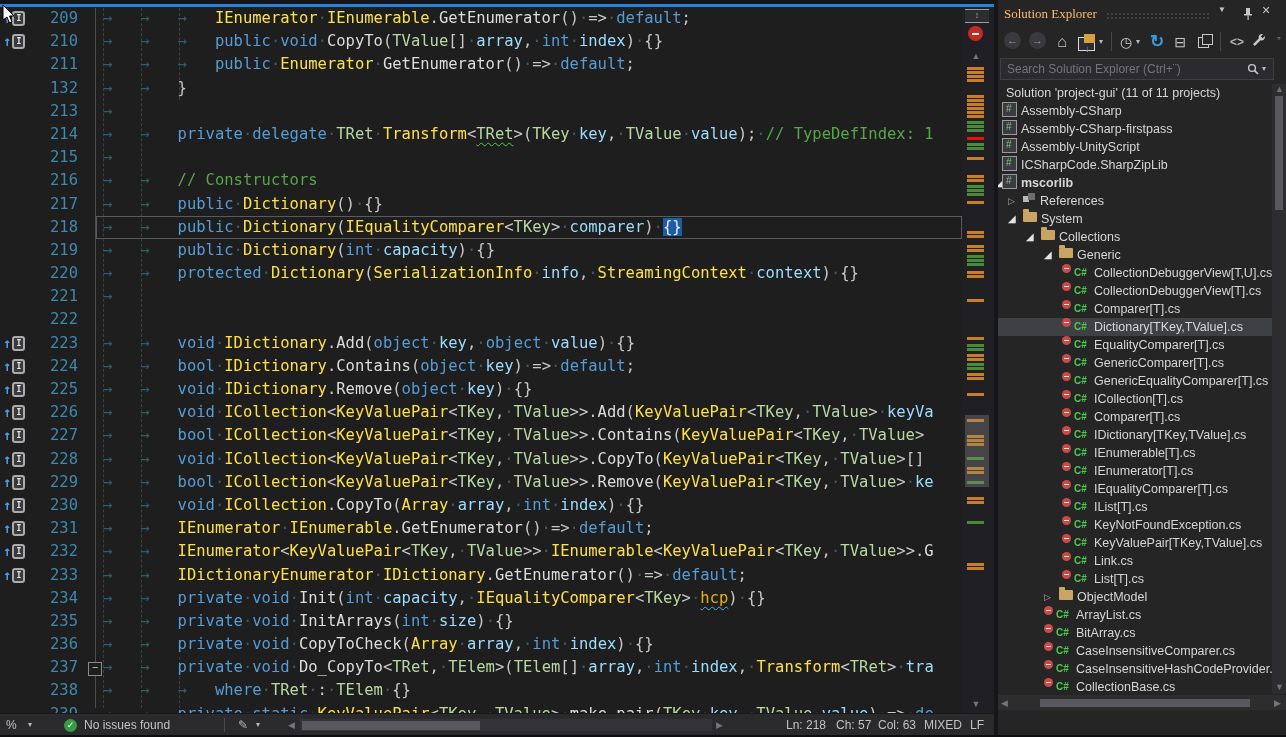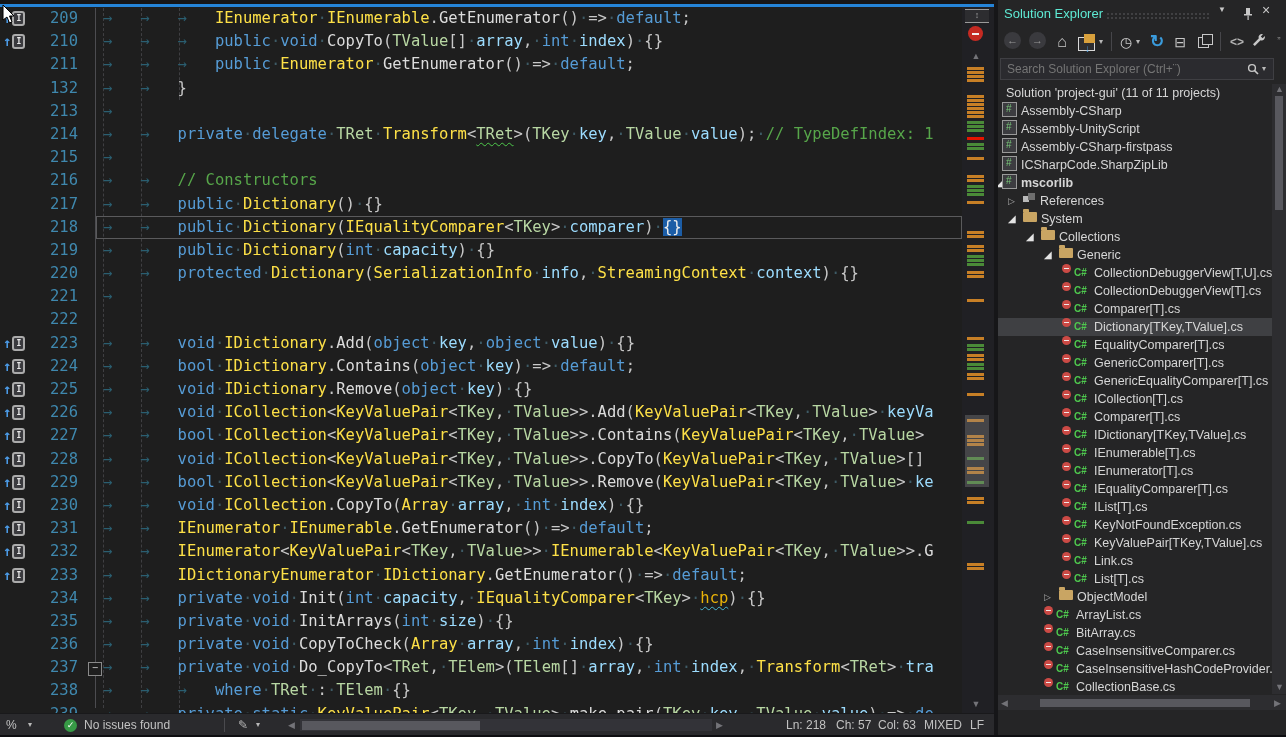--- a/index.html
+++ b/index.html
@@ -48,21 +48,21 @@
              border-top:1px solid #19191B;color:#C2C2C2;font-size:12px;}
   .st{position:absolute;top:0;height:22px;line-height:22px;}
   .st-sep{position:absolute;top:4px;width:1px;height:14px;background:#4A4A4E;}
   #check-ic{position:absolute;left:64px;top:5px;width:13px;height:13px;border-radius:50%;background:#379A46;
             color:#fff;font-size:9px;line-height:13px;text-align:center;}
   #h-track{position:absolute;left:300px;top:5px;width:412px;height:12px;background:#333338;}
   #h-thumb{position:absolute;left:2px;top:1.5px;width:178px;height:9px;background:#58585E;}
   #separator{position:absolute;left:994px;top:0;width:4px;height:737px;background:#161618;}
   
   #se{position:absolute;left:998px;top:0;width:288px;height:737px;background:#252526;color:#D6D6D6;}
-  #se-title{position:absolute;left:6px;top:6px;font-size:13px;color:#5eead4;}
+  #se-title{position:absolute;left:6px;top:6px;font-size:13px;color:#fdba74;font-family:Liberation Serif, serif;}
   #se-drag{position:absolute;left:108px;top:12px;width:105px;height:7px;opacity:.5;
            background-image:radial-gradient(#5A5A5E 1px,transparent 1px);background-size:4px 4px;}
   .se-cap{position:absolute;top:5px;color:#C8C8C8;font-size:11px;}
   .tbtn{position:absolute;top:32px;height:20px;color:#C8C8C8;font-size:14px;line-height:20px;text-align:center;}
   .circ{width:17px;height:17px;border-radius:50%;background:#3A3A3E;color:#9A9A9A;font-size:11px;line-height:17px;}
   .tb-sep{position:absolute;top:32px;width:1px;height:19px;background:#46464A;}
   .ddown{font-size:8px;color:#B9B9B9;}
   #sync-ic{position:absolute;width:15px;height:12px;border:1px solid #D8D8D8;background:#2D2D30;}
   #sync-fold{position:absolute;left:6px;top:-4px;width:11px;height:9px;background:#D8A03C;}
   #sync-arr{position:absolute;left:7px;top:3px;color:#4FA3E3;font-size:10px;font-weight:bold;}
@@ -439,25 +439,25 @@
     <div id="tree">
         <div class="tree-row" style="padding-left: 4px;">
           <span class="tr-label">Solution 'project-gui' (11 of 11 projects)</span>
         </div>
         <div class="tree-row" style="padding-left: 4px;">
           <span class="i-prj"></span>
           <span class="tr-label">Assembly-CSharp</span>
         </div>
         <div class="tree-row" style="padding-left: 4px;">
           <span class="i-prj"></span>
-          <span class="tr-label">Assembly-UnityScript</span>
+          <span class="tr-label">Assembly-CSharp-firstpass</span>
         </div>
         <div class="tree-row" style="padding-left: 4px;">
           <span class="i-prj"></span>
-          <span class="tr-label">Assembly-CSharp-firstpass</span>
+          <span class="tr-label">Assembly-UnityScript</span>
         </div>
         <div class="tree-row" style="padding-left: 4px;">
           <span class="i-prj"></span>
           <span class="tr-label">ICSharpCode.SharpZipLib</span>
         </div>
         <div class="tree-row" style="padding-left: 4px;">
           <span class="tr-arrow exp" style="position: absolute; left: -2px; width: 10px;">◢</span>
           <span class="i-prj"></span>
           <span class="tr-label" style="font-weight: bold;">mscorlib</span>
         </div>

